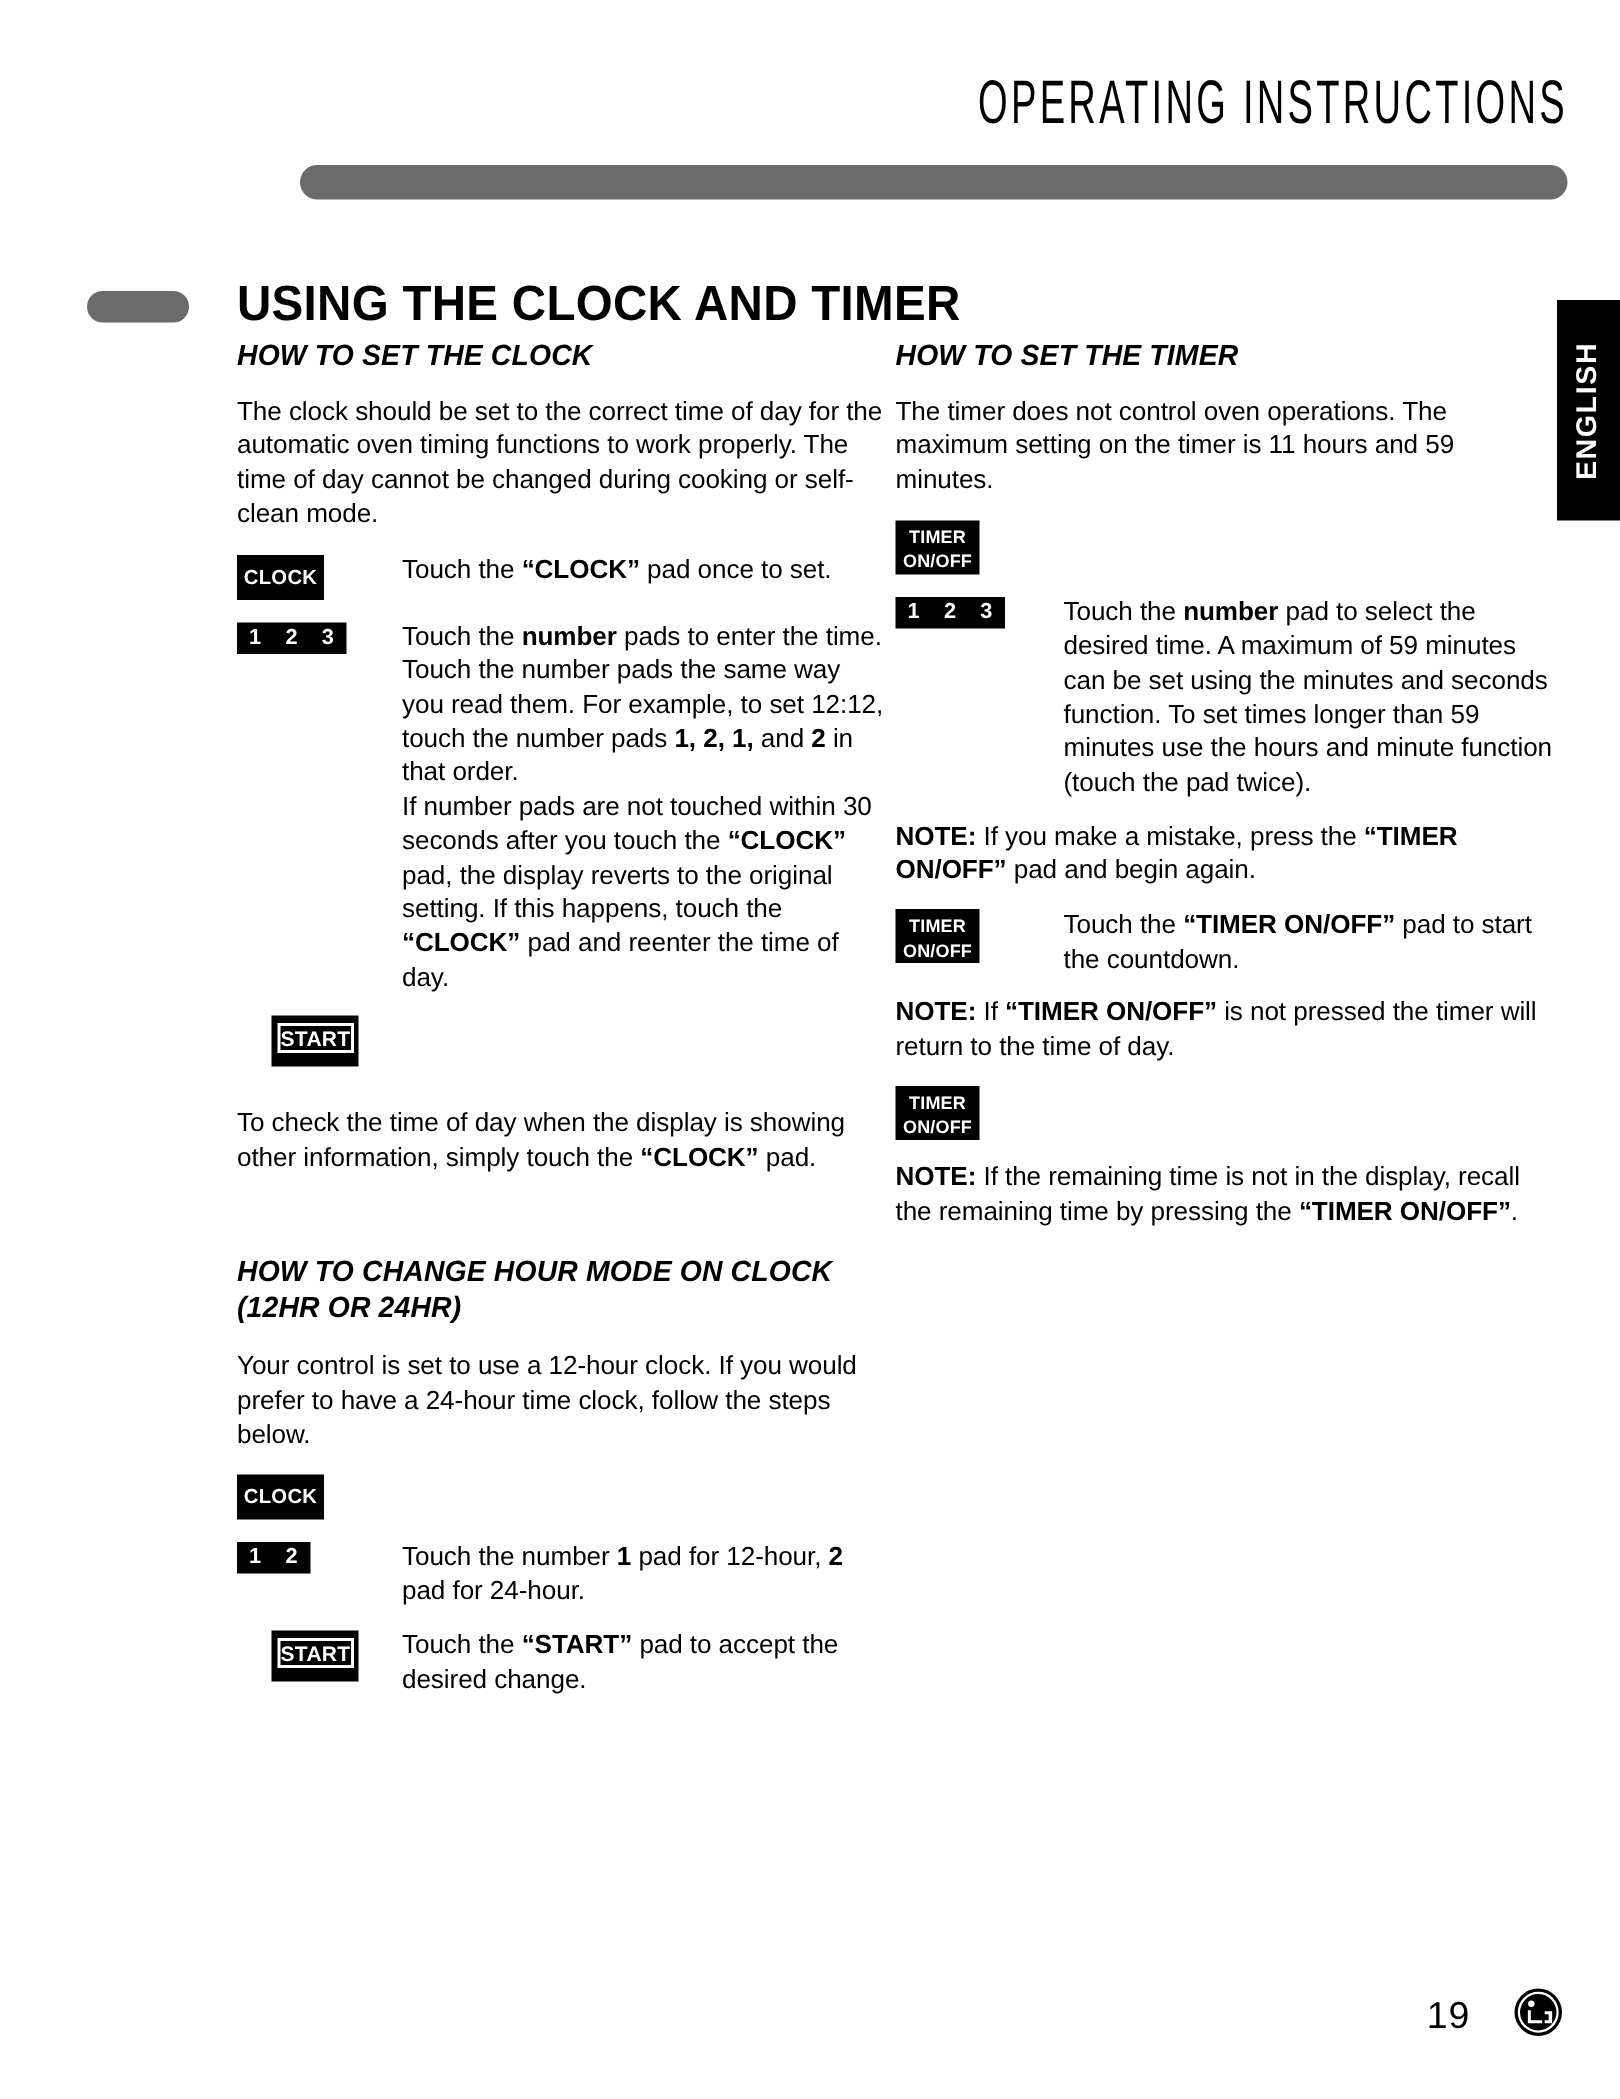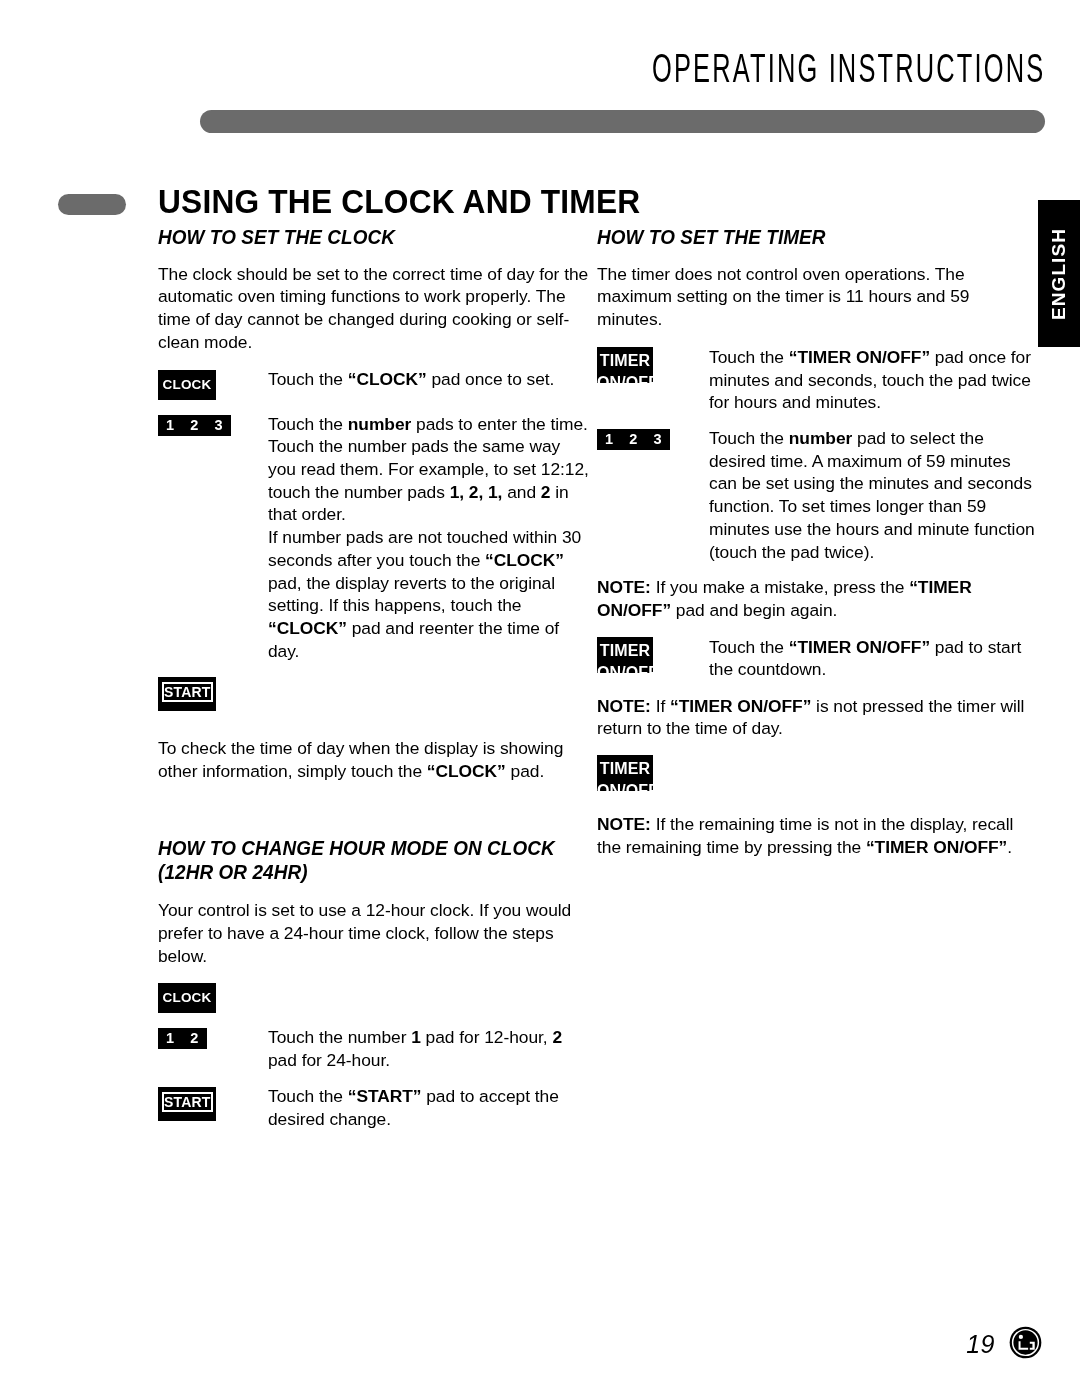--- a/index.html
+++ b/index.html
@@ -166,52 +166,52 @@
     line-height: 21px;
     font-size: 14.5px;
     padding: 0 8px;
     letter-spacing: 0.2px;
   }
   .pad-numbers span { display: inline-block; }
   .pad-numbers span + span { margin-left: 16px; }
   .pad-timer {
     width: 56px;
     height: 36px;
-    font-size: 16px;
+    font-size: 12px;
     line-height: 1.38;
     padding-top: 3px;
     letter-spacing: 0.1px;
   }
   .pad-start {
     width: 58px;
     height: 34px;
     padding: 4px;
     position: relative;
+    margin-left: 23px;
   }
   .pad-start .inner {
     width: 100%;
     height: 100%;
     border: 2px solid #ffffff;
     box-sizing: border-box;
     line-height: 22px;
     font-size: 14px;
     letter-spacing: 0.2px;
   }
 
   b, strong { font-weight: bold; }
 
   
   #footer {
     position: absolute;
     right: 38px;
     bottom: 36px;
     display: flex;
     align-items: center;
-    gap: 14px;
-    font-style: italic;
+    gap: 29px;
   }
   #page-number {
     font-size: 25px;
     font-weight: normal;
     letter-spacing: 0.5px;
   }
   #lg-logo {
     width: 33px;
     height: 33px;
   }
@@ -304,21 +304,20 @@
 
   <p class="para">The timer does not control oven operations. The maximum setting on the timer is 11 hours and 59 minutes.</p>
 
   <div class="step">
     <div class="step-icon narrow">
       <span class="pad pad-timer">
         <span>TIMER</span><br>
         <span>ON/OFF</span>
       </span>
     </div>
-    <div class="step-text rshift">Touch the <b>“TIMER ON/OFF”</b> pad once for minutes and seconds, touch the pad twice for hours and minutes.</div>
   </div>
 
   <div class="step">
     <div class="step-icon narrow">
       <span class="pad pad-numbers">
         <span>1</span><span>2</span><span>3</span>
       </span>
     </div>
     <div class="step-text">Touch the <b>number</b> pad to select the desired time. A maximum of 59 minutes can be set using the minutes and seconds function. To set times longer than 59 minutes use the hours and minute function (touch the pad twice).</div>
   </div>

